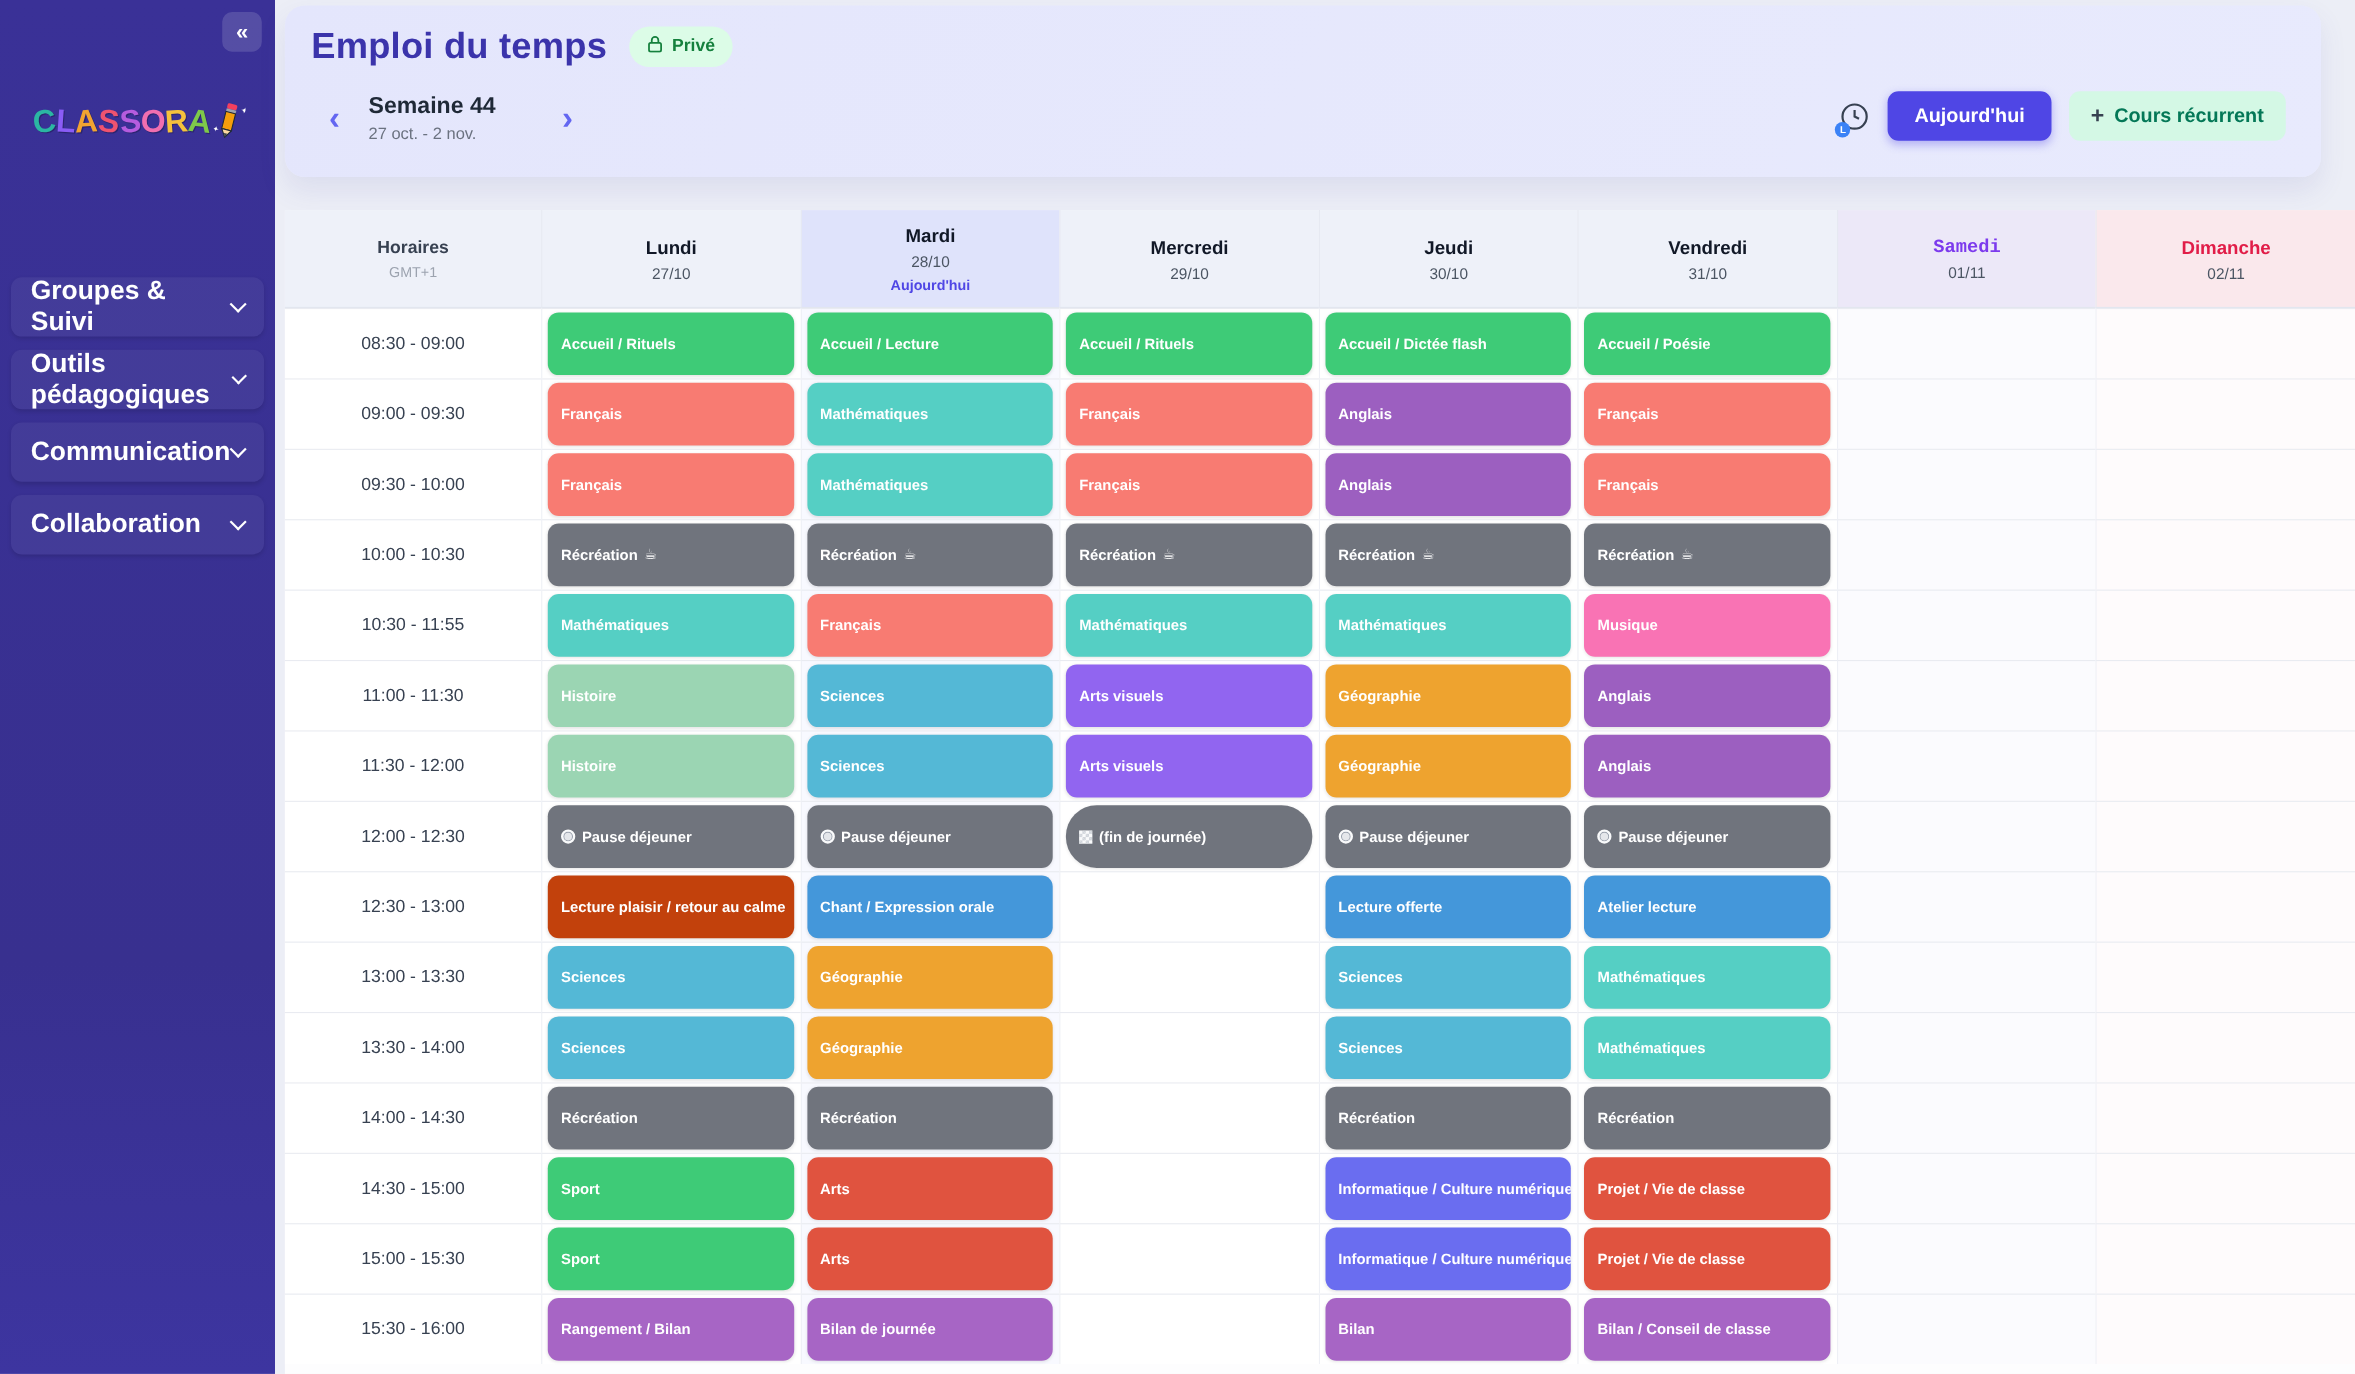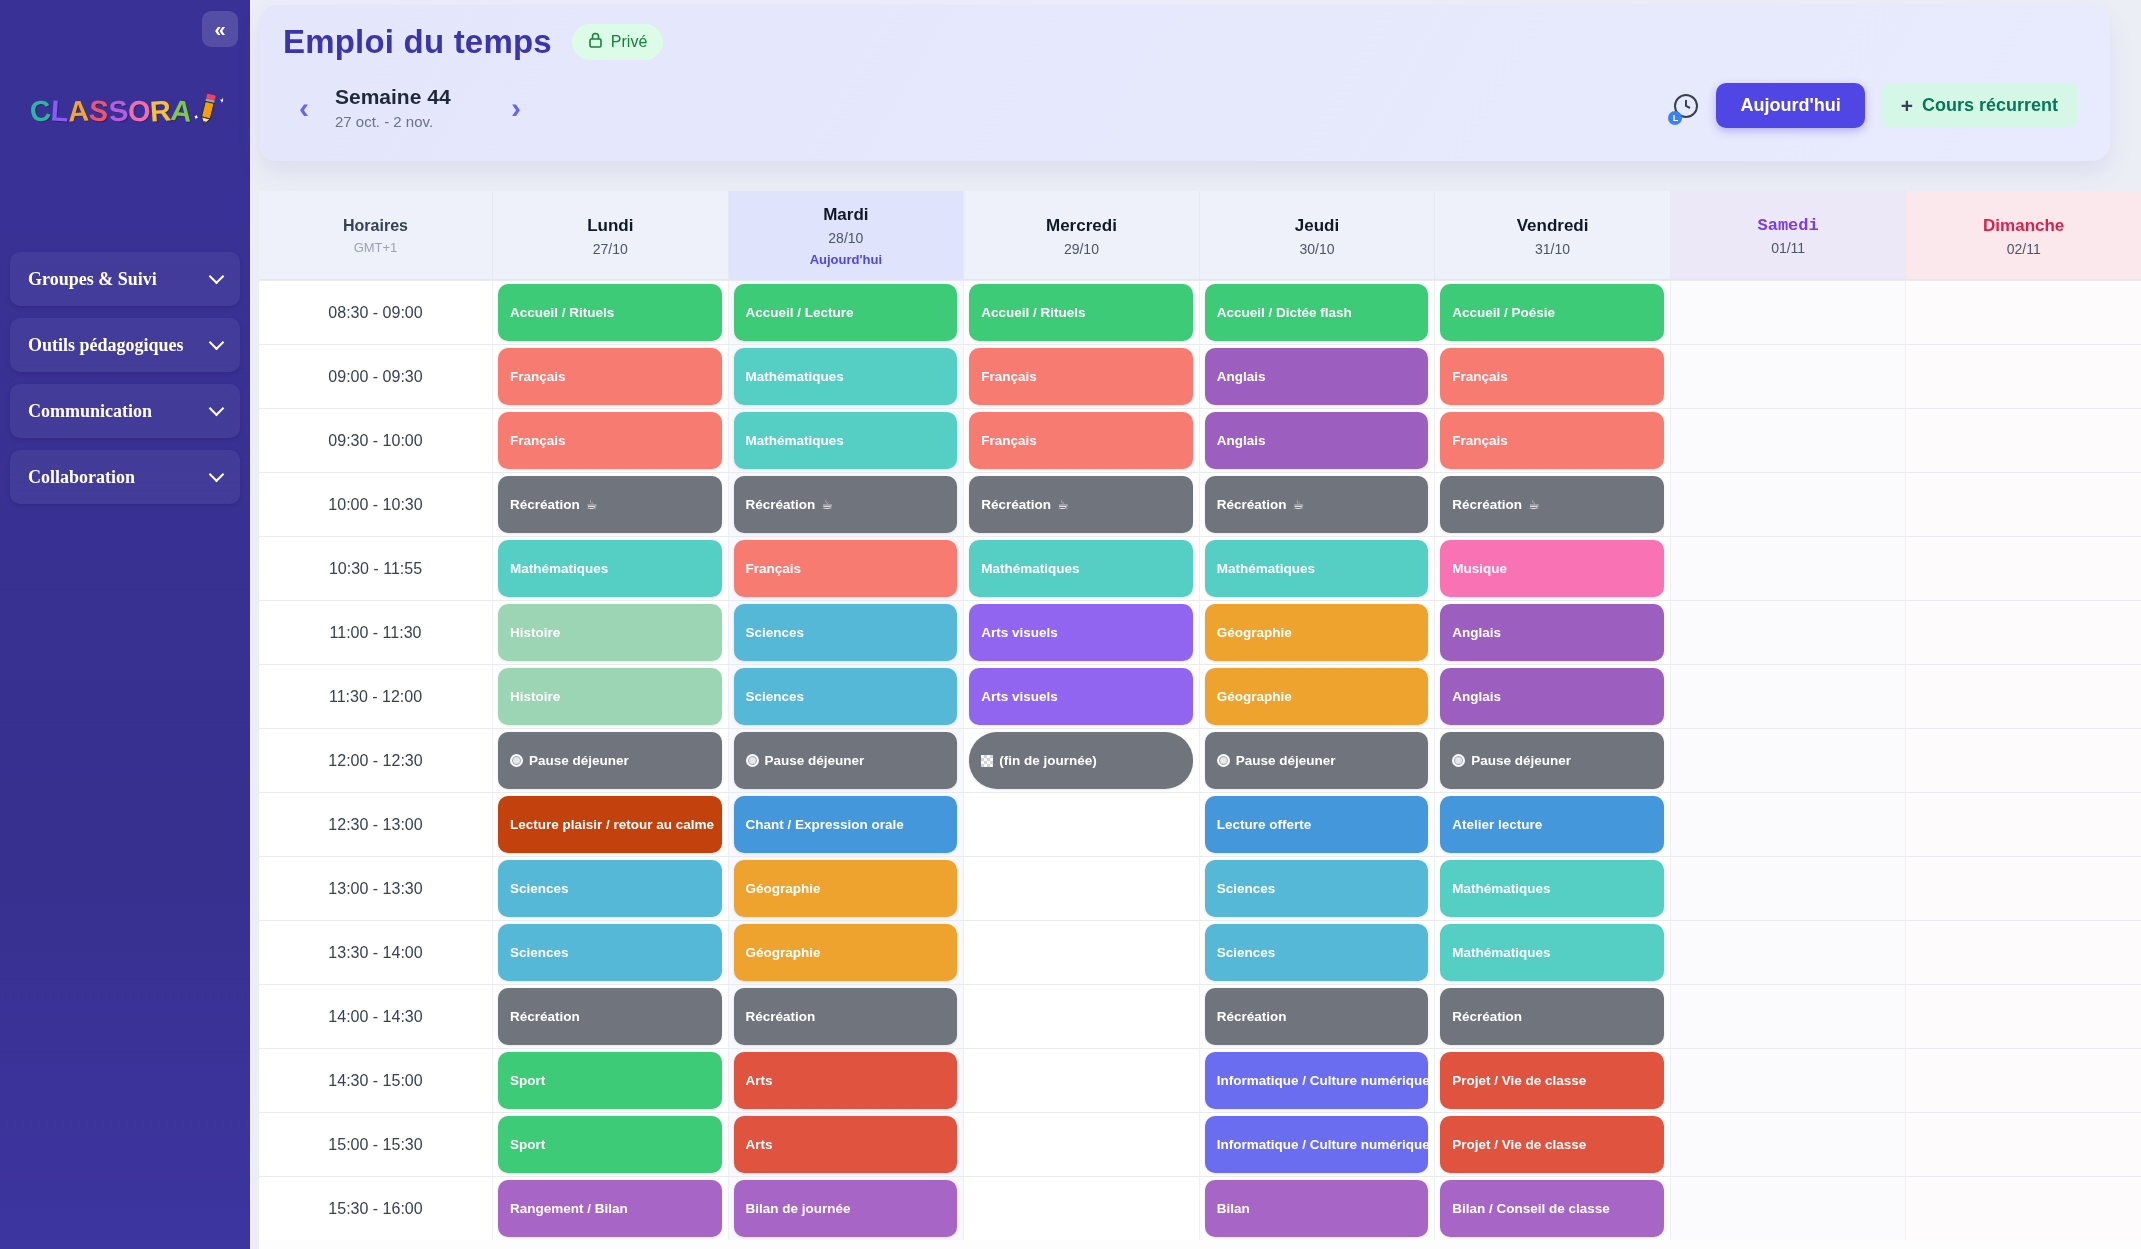--- a/index.html
+++ b/index.html
@@ -32,39 +32,39 @@
   }
   .logo-pencil { margin-left:2px; transform:rotate(14deg); }
   .menu { position:absolute; top:252px; left:10px; right:10px; }
   .menu-item {
     height:54px; margin-bottom:12px; border-radius:10px;
     background:rgba(255,255,255,.055);
     box-shadow:0 2px 4px rgba(0,0,0,.12);
     display:flex; align-items:center; justify-content:space-between;
     padding:0 18px; cursor:pointer; color:#fff;
   }
-  .menu-item .lbl { font-size:18px; font-weight:700;font-family:Liberation Serif, serif; }
+  .menu-item .lbl { font-size:24px; font-weight:700; }
   .chev-down {
     width:11px; height:11px; border-right:2.5px solid #fff; border-bottom:2.5px solid #fff;
     transform:rotate(45deg); margin-top:-5px;
   }
 
   
   .header-card {
     position:absolute; left:259px; top:5px; width:1851px; height:156px;
     background:linear-gradient(120deg,#e4e6fc 0%,#e8eafd 100%);
     border-radius:18px;
     box-shadow:0 12px 24px rgba(80,80,180,.10);
   }
   .title-row { position:absolute; left:24px; top:18px; display:flex; align-items:center; gap:20px; }
   .page-title { font-size:33px; font-weight:800; color:#3b34ab; letter-spacing:.2px; }
   .badge-prive {
     display:inline-flex; align-items:center; gap:8px;
     background:#dcfce7; color:#15803d; border-radius:999px;
-    padding:8px 16px; font-size:16px; font-weight:400;
+    padding:8px 16px; font-size:16px; font-weight:700;
   }
   .week-nav { position:absolute; left:36px; top:80px; display:flex; align-items:center; gap:22px; }
   .nav-chevron {
     background:none; border:none; color:#6366f1; font-size:30px; font-weight:700;
     cursor:pointer; line-height:1; padding:0 4px;
   }
   .week-block { text-align:left; min-width:150px; }
   .week-label { font-size:21px; font-weight:800; color:#1f2937; }
   .week-range { font-size:15px; color:#6b7280; margin-top:4px; }
   .header-actions { position:absolute; right:32px; top:78px; display:flex; align-items:center; gap:16px; }

